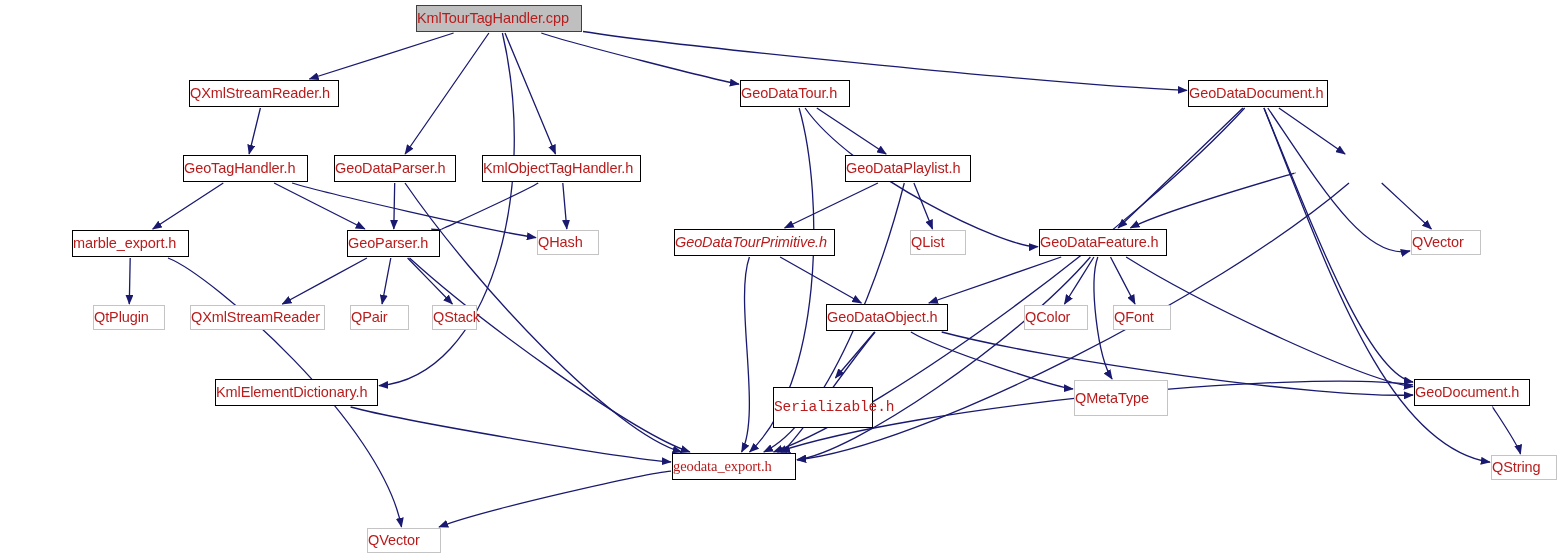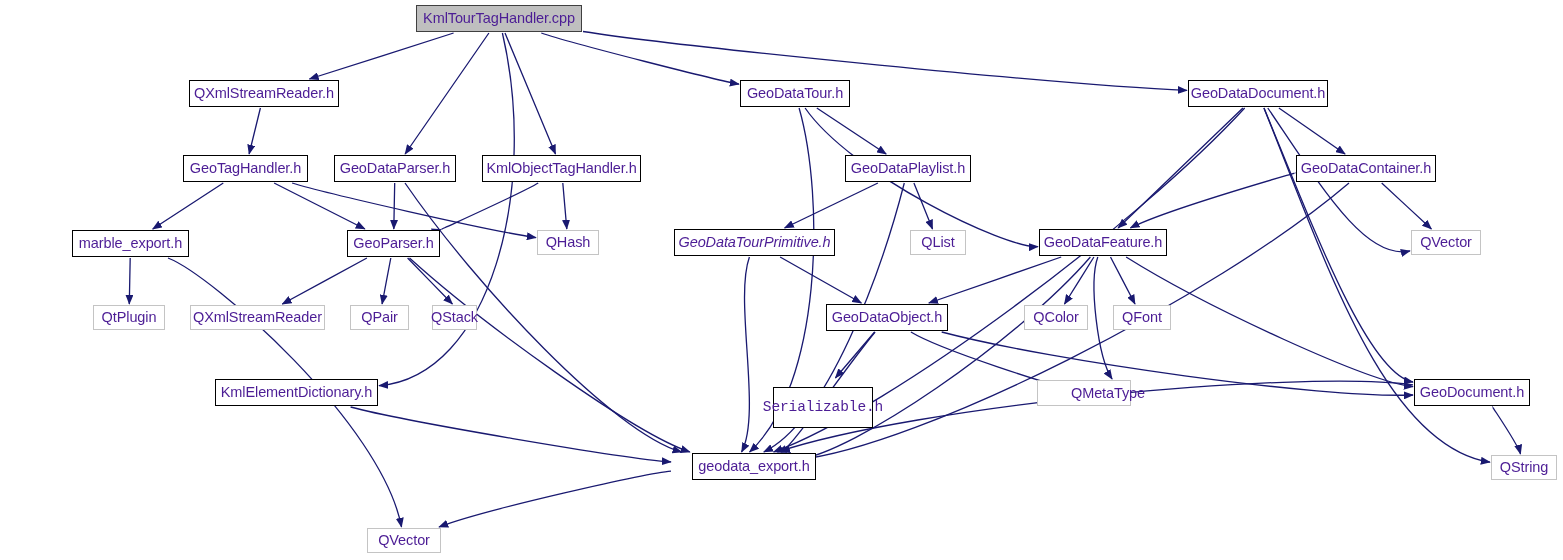--- a/index.html
+++ b/index.html
@@ -20,25 +20,25 @@
     left: 0;
     top: 0;
     width: 1563px;
     height: 560px;
   }
   .node {
     position: absolute;
     box-sizing: border-box;
     display: flex;
     align-items: center;
-    justify-content: center;
+    justify-content: flex-start;
     background: #ffffff;
     border: 1px solid #000000;
     font-size: 14.5px;
-    color: #4c1d95;
+    color: #b91c1c;
     white-space: nowrap;
     line-height: 1;
     letter-spacing: -0.1px;
     z-index: 5;
   }
   .node.root {
     background: #bfbfbf;
     border: 1px solid #404040;
   }
   .node.lib {
@@ -130,23 +130,20 @@
     </div>
     <div class="node" style="left: 334px; top: 155px; width: 122px; height: 27px;">
       <span class="node-label">GeoDataParser.h</span>
     </div>
     <div class="node" style="left: 482px; top: 155px; width: 159px; height: 27px;">
       <span class="node-label">KmlObjectTagHandler.h</span>
     </div>
     <div class="node" style="left: 845px; top: 155px; width: 126px; height: 27px;">
       <span class="node-label">GeoDataPlaylist.h</span>
     </div>
-    <div class="node" style="left: 1296px; top: 155px; width: 140px; height: 27px;">
-      <span class="node-label">GeoDataContainer.h</span>
-    </div>
     <div class="node" style="left: 72px; top: 230px; width: 117px; height: 27px;">
       <span class="node-label">marble_export.h</span>
     </div>
     <div class="node" style="left: 347px; top: 230px; width: 93px; height: 27px;">
       <span class="node-label">GeoParser.h</span>
     </div>
     <div class="node lib" style="left: 537px; top: 230px; width: 62px; height: 25px;">
       <span class="node-label">QHash</span>
     </div>
     <div class="node" style="left: 674px; top: 229px; width: 161px; height: 27px; font-style: italic;">
@@ -181,27 +178,27 @@
     </div>
     <div class="node lib" style="left: 1113px; top: 305px; width: 58px; height: 25px;">
       <span class="node-label">QFont</span>
     </div>
     <div class="node" style="left: 215px; top: 379px; width: 163px; height: 27px;">
       <span class="node-label">KmlElementDictionary.h</span>
     </div>
     <div class="node" style="left: 773px; top: 387px; width: 100px; height: 41px; font-family: Liberation Mono, monospace;">
       <span class="node-label">Serializable.h</span>
     </div>
-    <div class="node lib" style="left: 1037px; top: 380px; width: 94px; height: 26px; padding-left: 48px;">
+    <div class="node lib" style="left: 1074px; top: 380px; width: 94px; height: 36px;">
       <span class="node-label">QMetaType</span>
     </div>
     <div class="node" style="left: 1414px; top: 379px; width: 116px; height: 27px;">
       <span class="node-label">GeoDocument.h</span>
     </div>
-    <div class="node" style="left: 692px; top: 453px; width: 124px; height: 27px;">
+    <div class="node" style="left: 672px; top: 453px; width: 124px; height: 27px; font-family: Liberation Serif, serif;">
       <span class="node-label">geodata_export.h</span>
     </div>
     <div class="node lib" style="left: 1491px; top: 455px; width: 66px; height: 25px;">
       <span class="node-label">QString</span>
     </div>
     <div class="node lib" style="left: 367px; top: 528px; width: 74px; height: 25px;">
       <span class="node-label">QVector</span>
     </div>
   </div>
 

